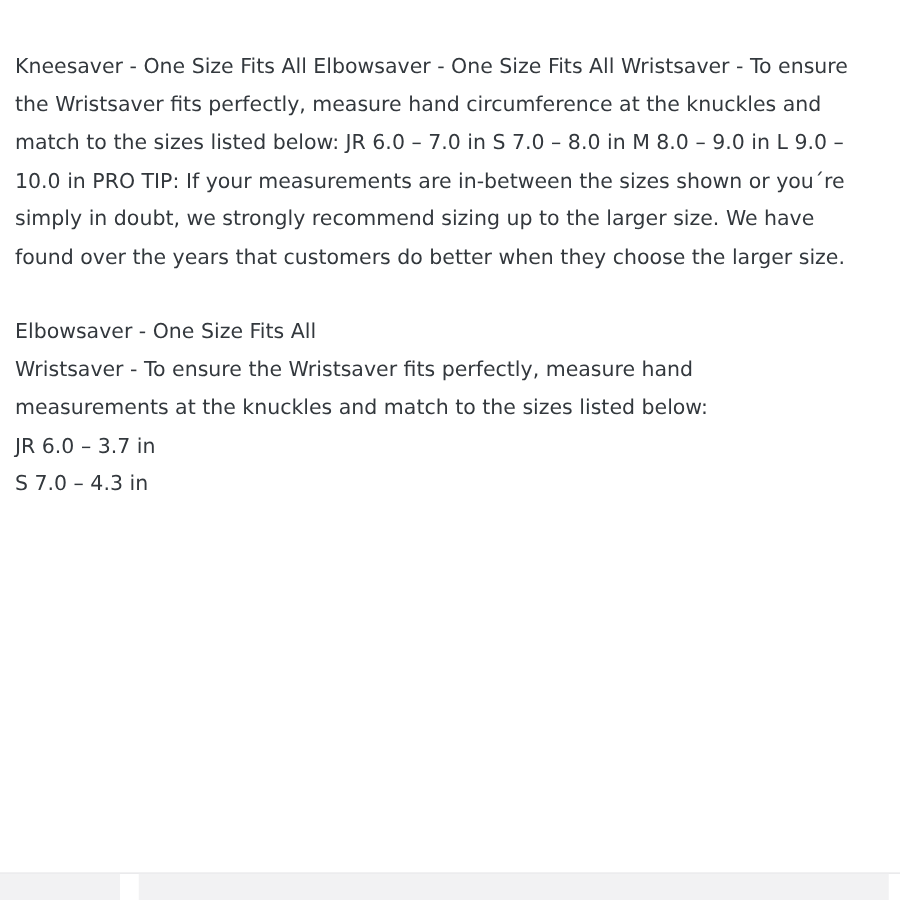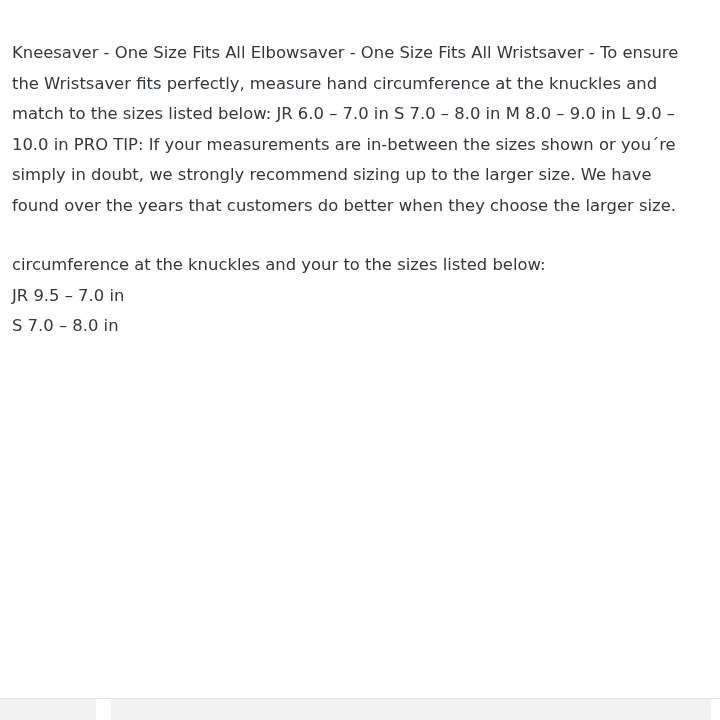--- a/index.html
+++ b/index.html
@@ -66,23 +66,25 @@
 </head>
 <body>
 
 <div class="page">
 
   <p class="para">Kneesaver - One Size Fits All Elbowsaver - One Size Fits All Wristsaver - To ensure the Wristsaver fits perfectly, measure hand circumference at the knuckles and match to the sizes listed below: JR 6.0 – 7.0 in S 7.0 – 8.0 in M 8.0 – 9.0 in L 9.0 – 10.0 in PRO TIP: If your measurements are in-between the sizes shown or you´re simply in doubt, we strongly recommend sizing up to the larger size. We have found over the years that customers do better when they choose the larger size.</p>
 
   <div class="block-gap"></div>
 
   <div>
-    <p class="line">circumference at the knuckles and your to the sizes listed below:</p>
-    <p class="line">JR 9.5 – 7.0 in</p>
-    <p class="line">S 7.0 – 8.0 in</p>
+    <p class="line">Elbowsaver - One Size Fits All</p>
+    <p class="line">Wristsaver - To ensure the Wristsaver fits perfectly, measure hand</p>
+    <p class="line">measurements at the knuckles and match to the sizes listed below:</p>
+    <p class="line">JR 6.0 – 3.7 in</p>
+    <p class="line">S 7.0 – 4.3 in</p>
   </div>
 
   <div class="block-gap"></div>
 
 
   <div class="bottom-strip">
     <div class="strip-line"></div>
     <div class="strip-seg seg-a"></div>
     <div class="strip-seg seg-b"></div>
   </div>

